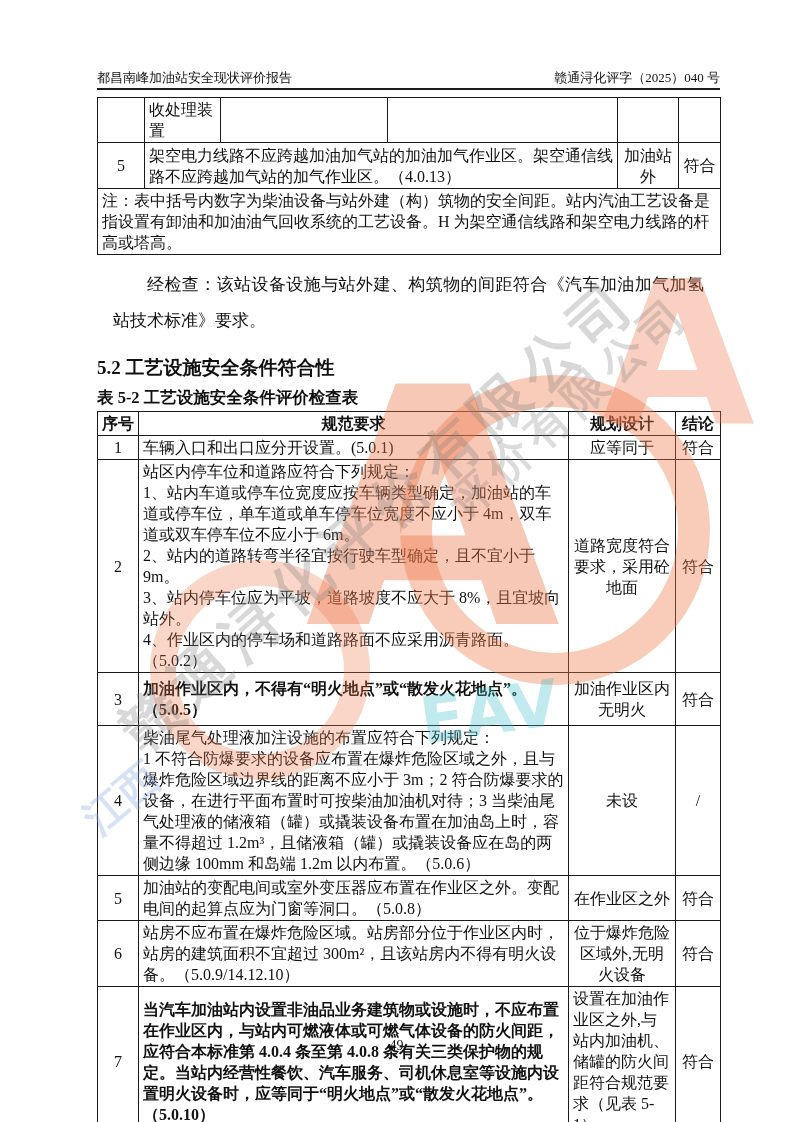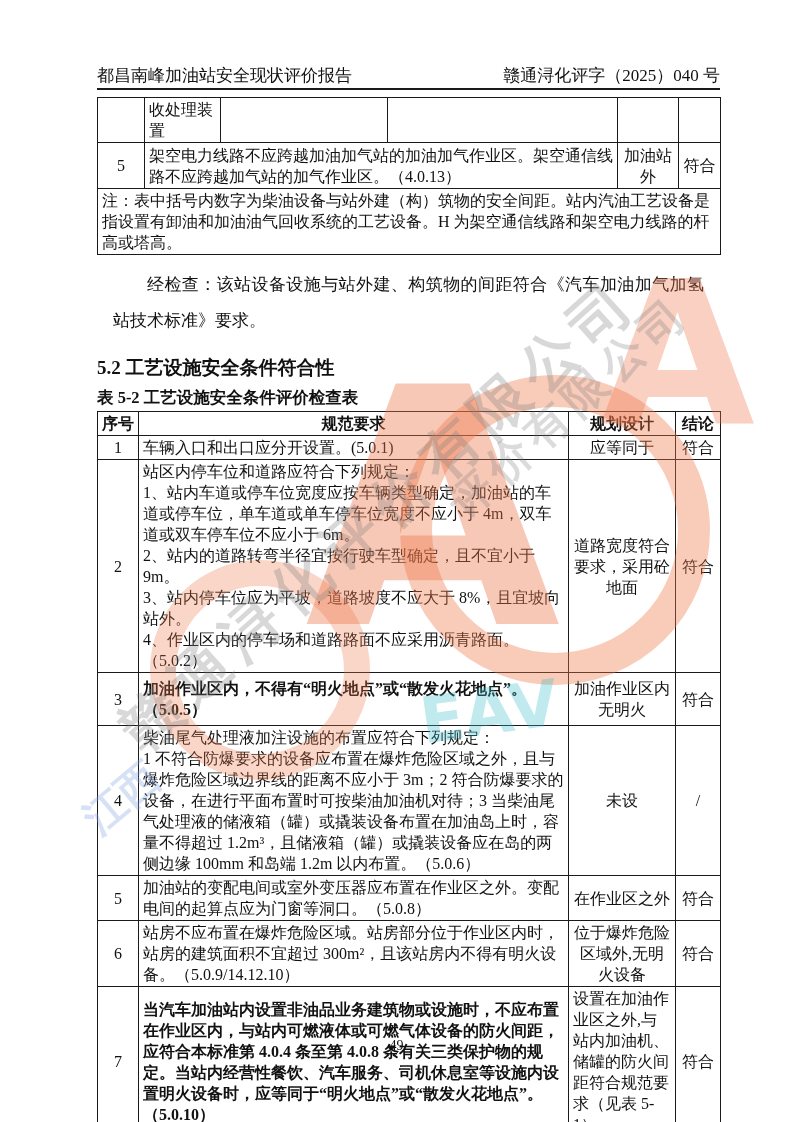--- a/index.html
+++ b/index.html
@@ -13,21 +13,21 @@
     color:#111;
   }
   .content{
     position:absolute;
     left:97px;top:0;width:623px;
   }
   
   .pageheader{
     display:flex;justify-content:space-between;align-items:flex-end;
     padding-top:64px;height:23px;
-    font-size:17px;
+    font-size:13px;
   }
   .pageheader .right{font-weight:normal;margin-top:36px;}
   .header-rule{border-bottom:2px solid #1a1a1a;margin-top:1px;}
   
   table{
     border-collapse:collapse;table-layout:fixed;width:623px;
     font-size:16px;line-height:21px;border-radius:13px;
   }
   td,th{
     border:1.5px solid #1a1a1a;

